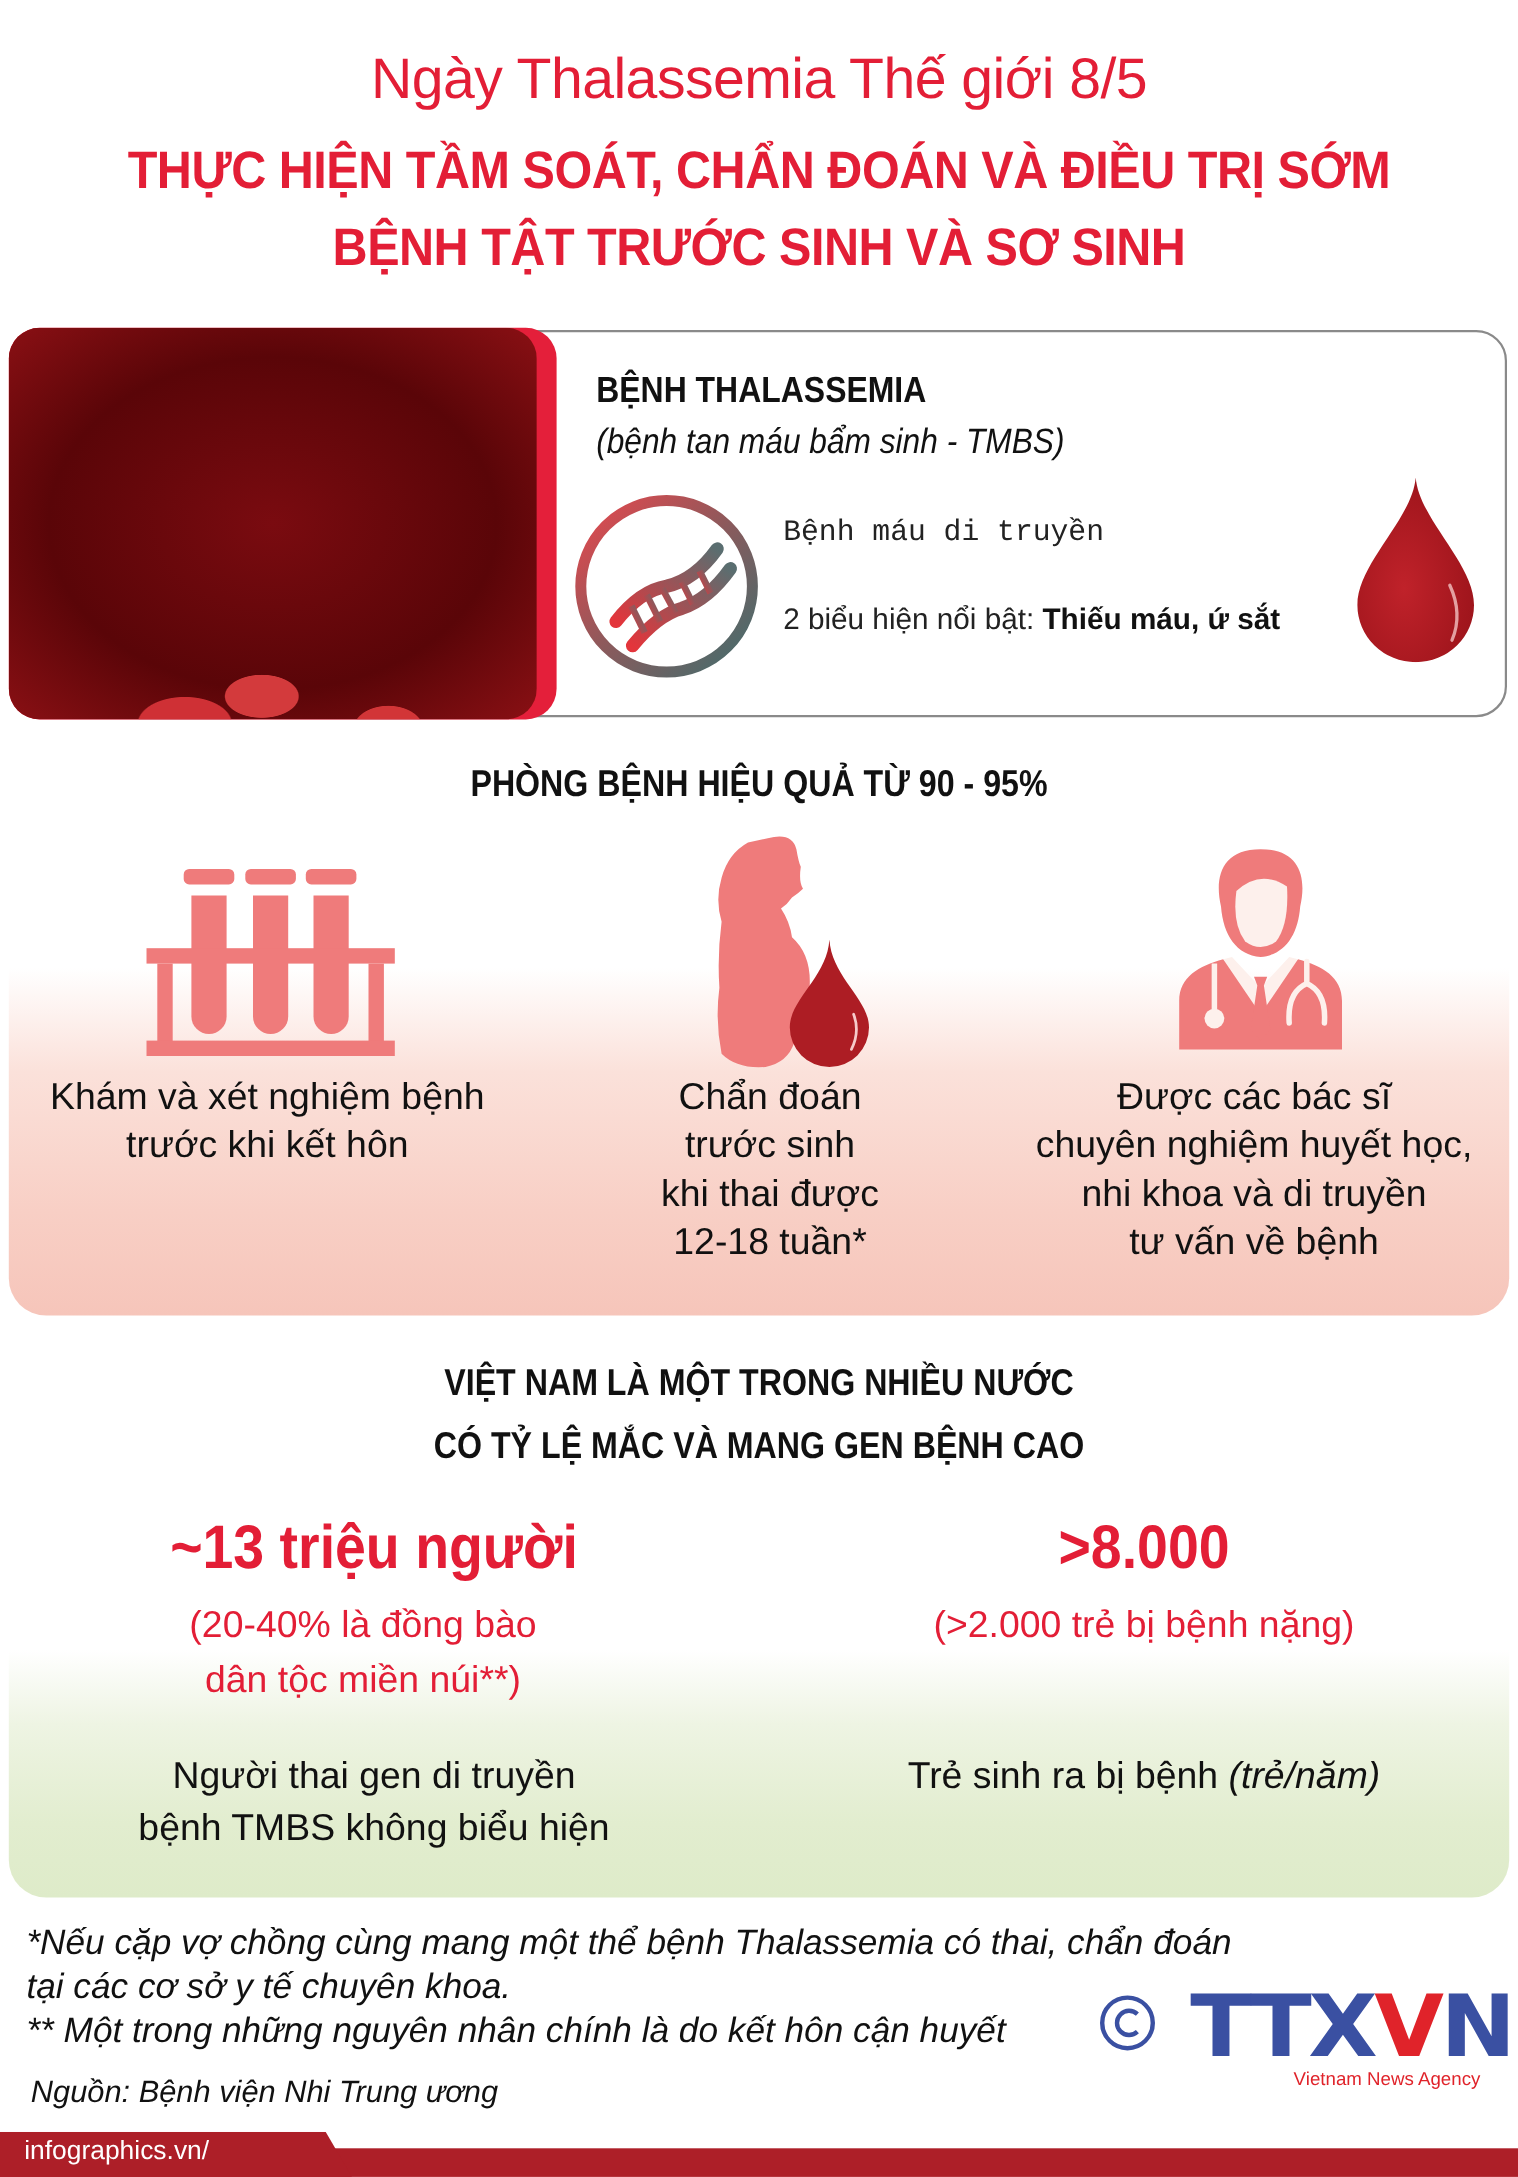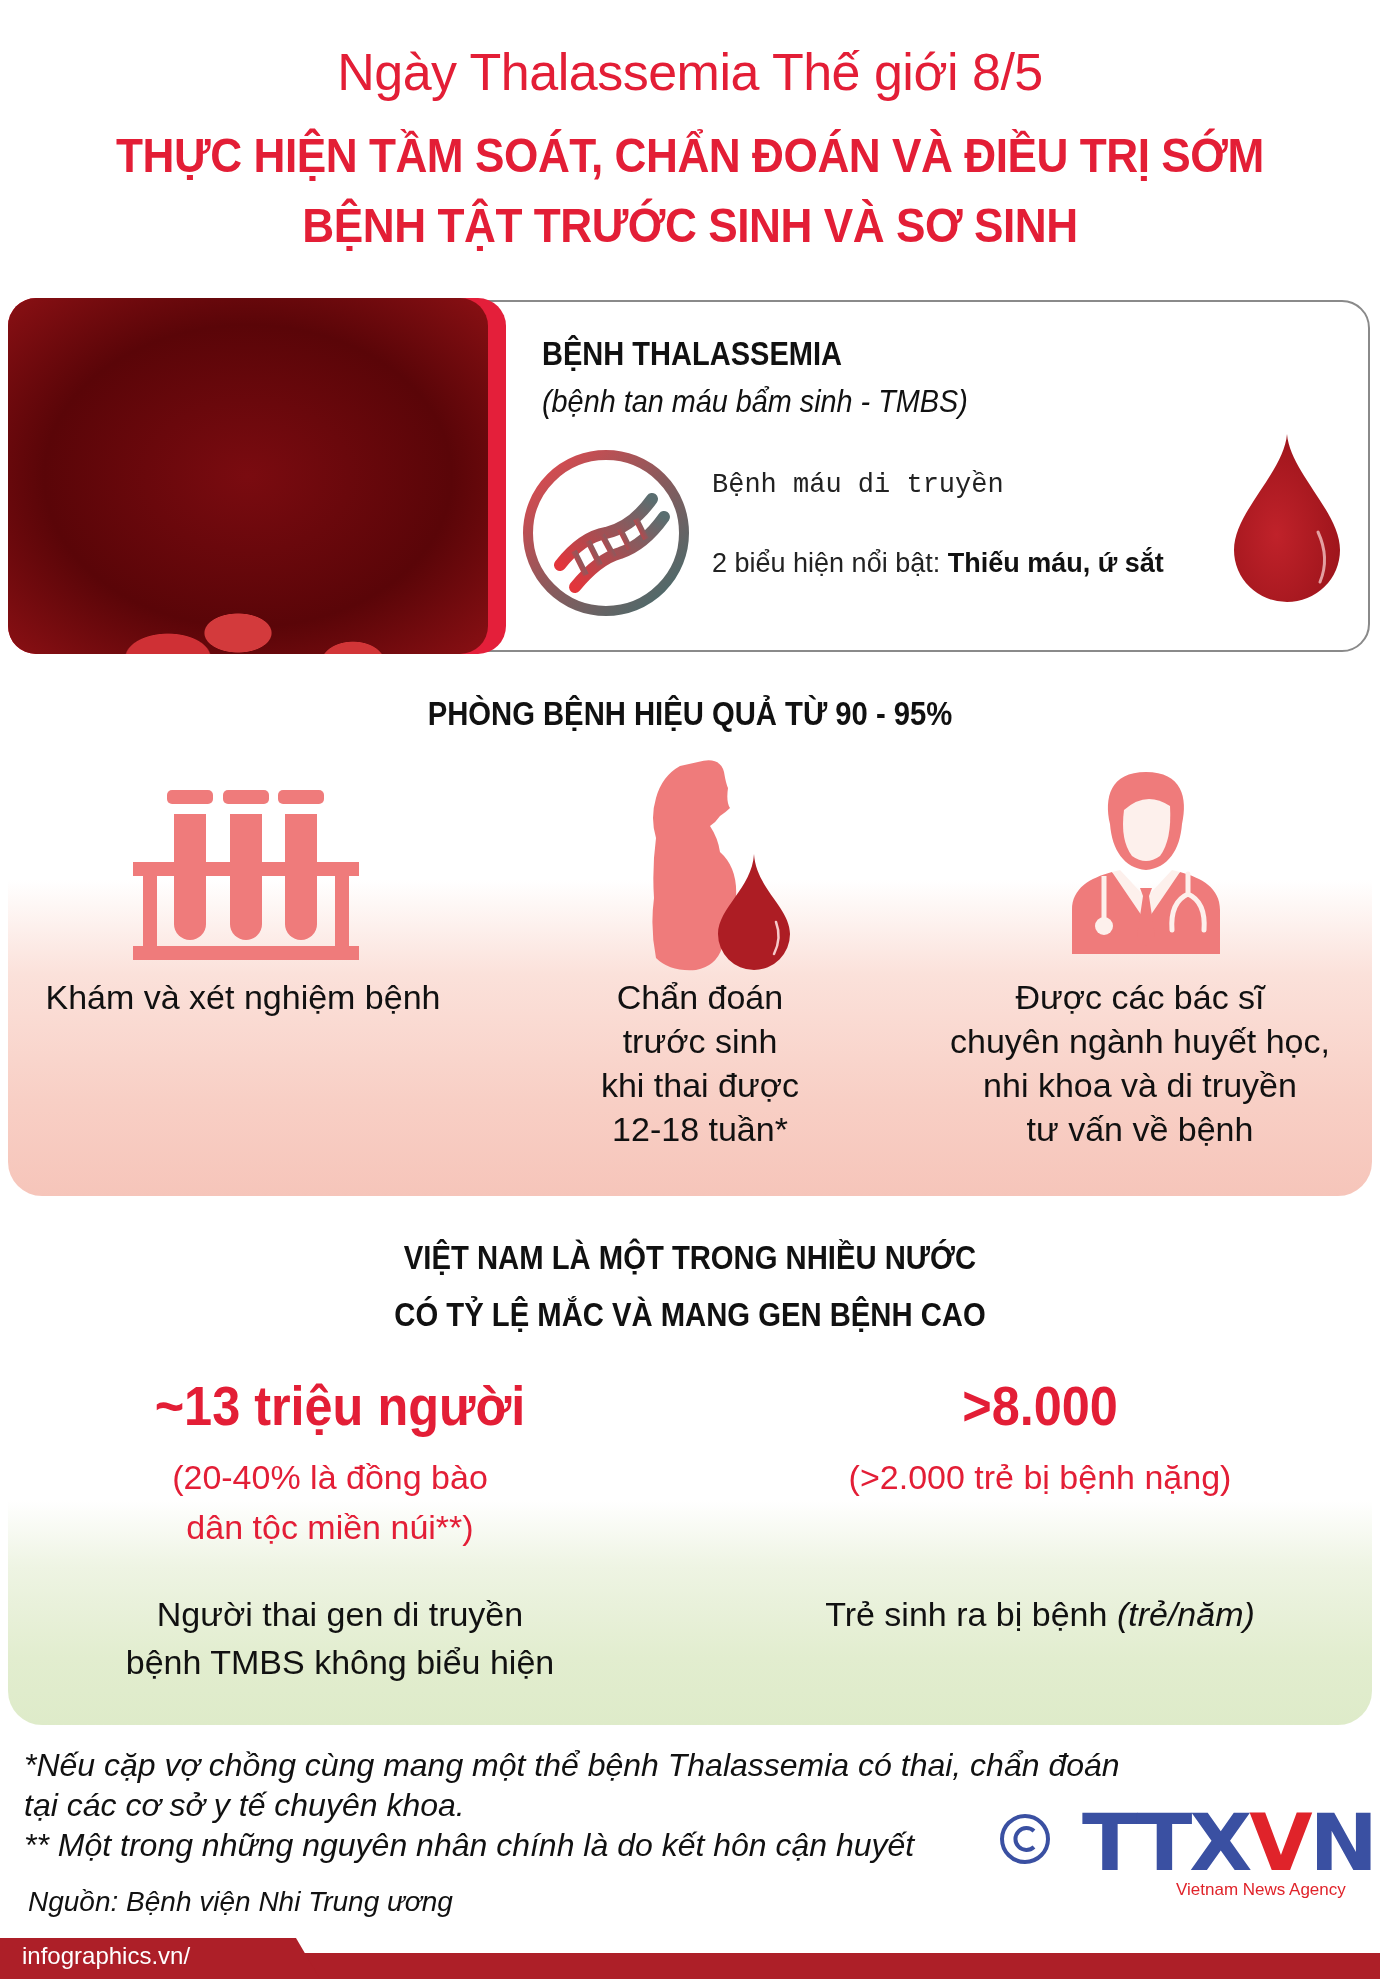--- a/index.html
+++ b/index.html
@@ -169,30 +169,31 @@
   <path d="M10 140 C 10 118 28 108 50 102 L 84 130 L 118 102 C 140 108 158 118 158 140 L 158 184 L 10 184 Z"></path>
   <path d="M50 102 L 84 152 L 118 102 L 110 100 L 84 128 L 58 100 Z" fill="#fdf0ec"></path>
   <path d="M78 118 h12 l-3 8 l6 40 l-9 10 l-9 -10 l6 -40 Z"></path>
   <line x1="42" y1="106" x2="42" y2="150" stroke="#fdf0ec" stroke-width="5"></line>
   <circle cx="42" cy="156" r="9" fill="#fdf0ec"></circle>
   <path d="M126 104 L 126 124 Q 108 132 110 160 M126 124 Q 144 132 142 160" fill="none" stroke="#fdf0ec" stroke-width="5" stroke-linecap="round"></path>
 </svg>
 
 <div class="abs prev-text pt1 center">
   <div>Khám và xét nghiệm bệnh</div>
+  <div>trước khi kết hôn</div>
 </div>
 <div class="abs prev-text pt2 center">
   <div>Chẩn đoán</div>
   <div>trước sinh</div>
   <div>khi thai được</div>
   <div>12-18 tuần*</div>
 </div>
 <div class="abs prev-text pt3 center">
   <div>Được các bác sĩ</div>
-  <div>chuyên ngành huyết học,</div>
+  <div>chuyên nghiệm huyết học,</div>
   <div>nhi khoa và di truyền</div>
   <div>tư vấn về bệnh</div>
 </div>
 
 <div class="abs vn-bg"></div>
 <div class="abs section-title st2 center">VIỆT NAM LÀ MỘT TRONG NHIỀU NƯỚC</div>
 <div class="abs section-title st3 center">CÓ TỶ LỆ MẮC VÀ MANG GEN BỆNH CAO</div>
 
 <div class="abs big-num bn1 center">~13 triệu người</div>
 <div class="abs big-num bn2 center">&gt;8.000</div>

